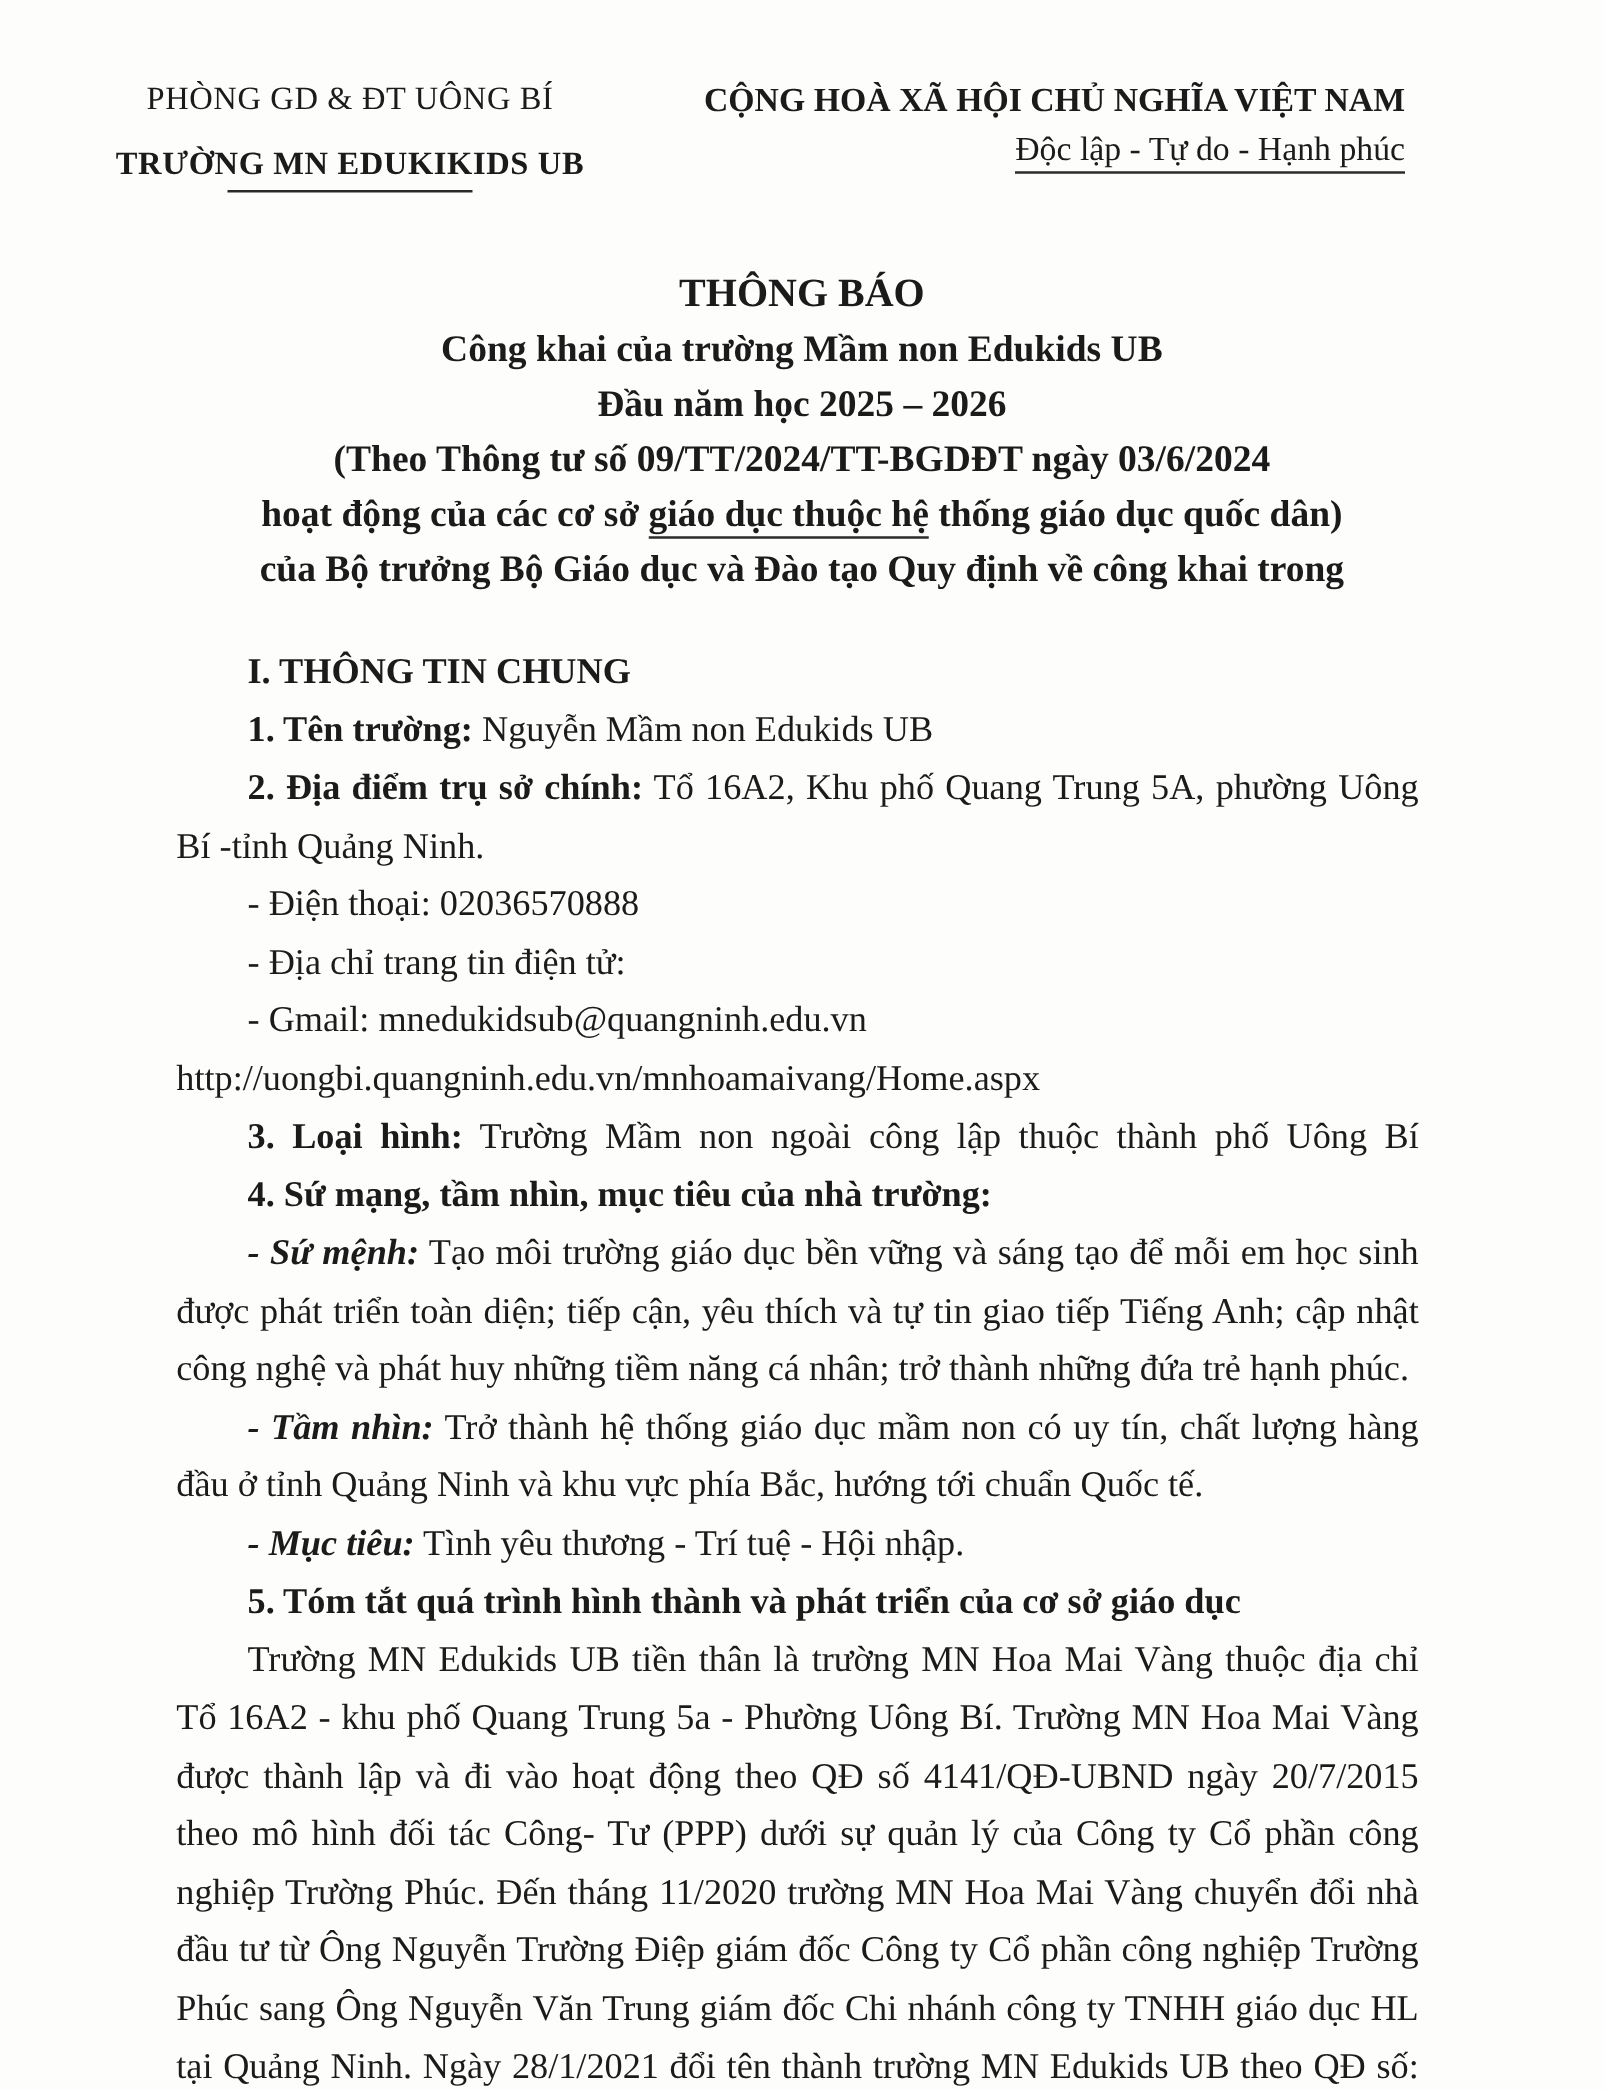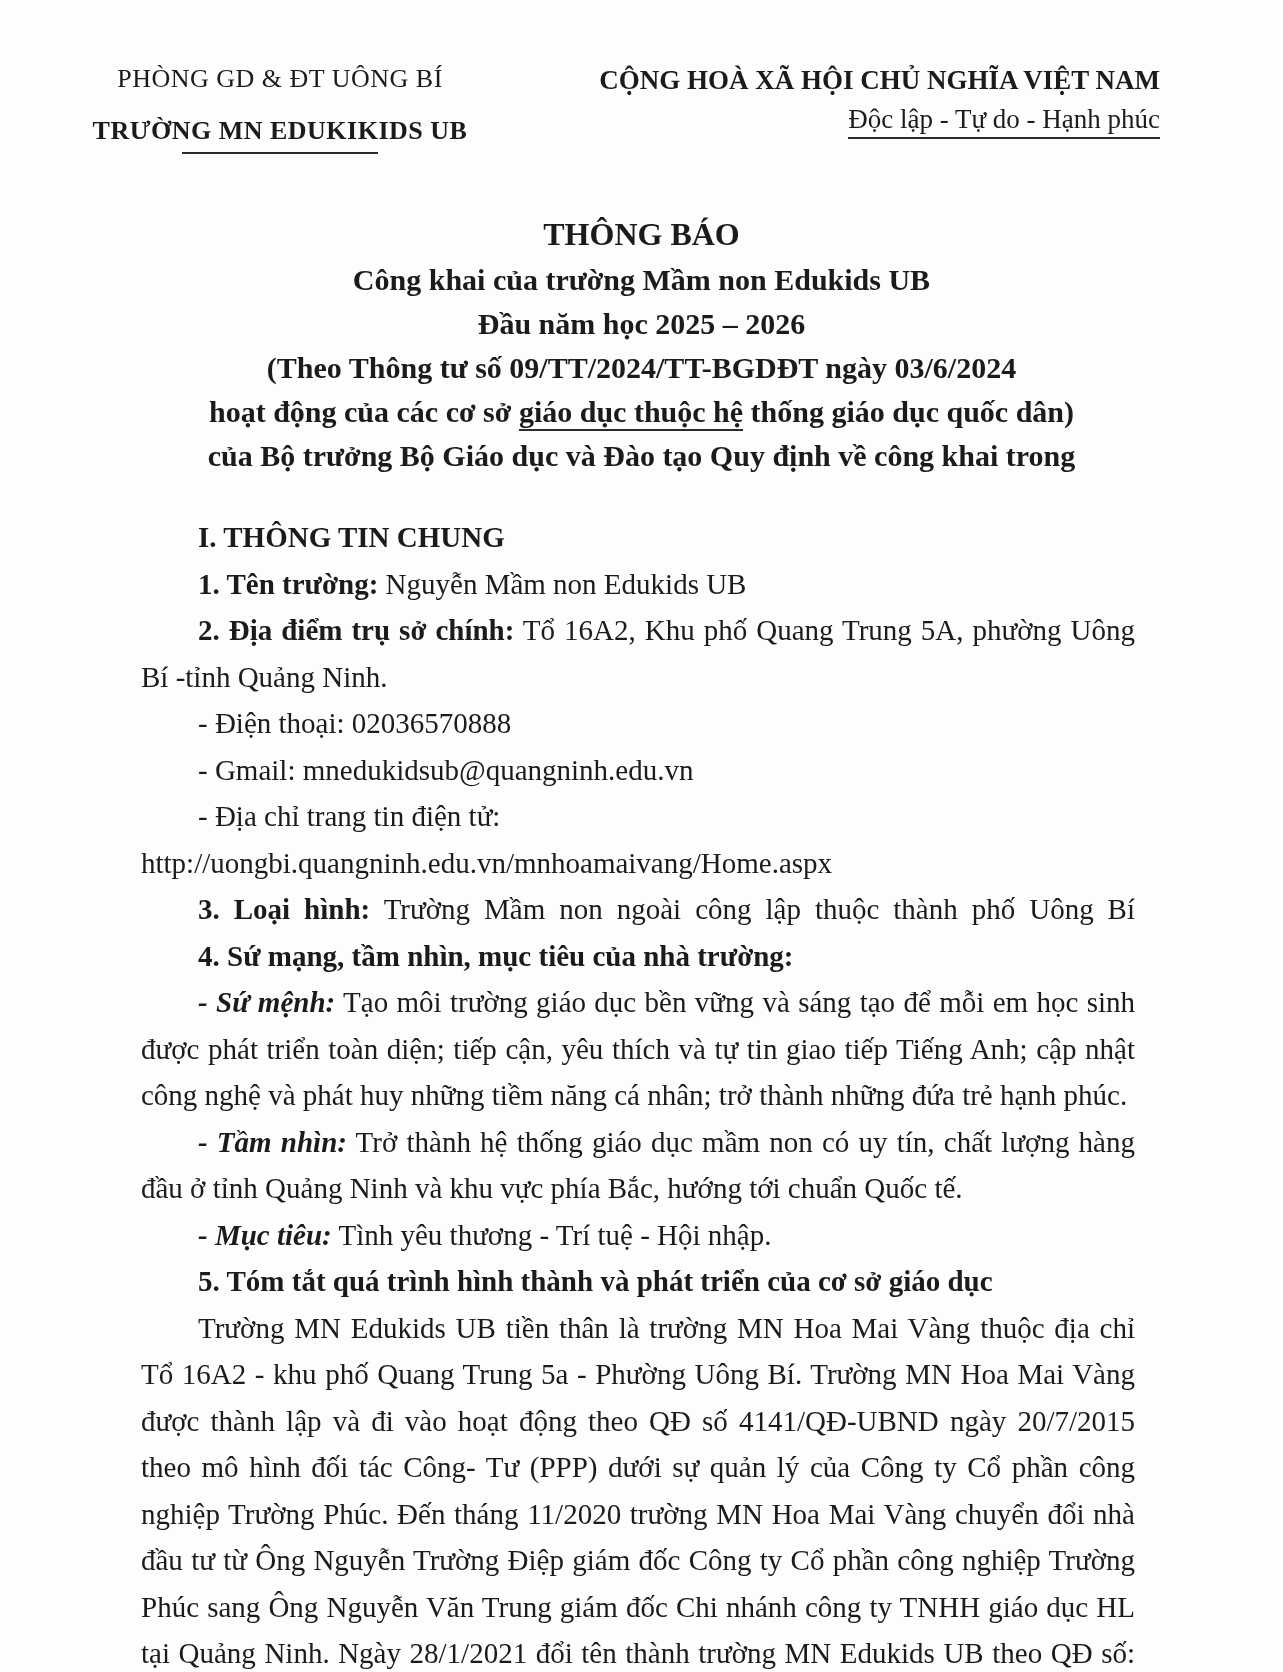--- a/index.html
+++ b/index.html
@@ -12,21 +12,21 @@
     width:1283px;
     height:1672px;
     margin:0 auto;
     background:#fdfdfc;
     color:#1b1b1b;
     box-sizing:border-box;
     padding-top:62px;
     overflow:hidden;
   }
   
-  .hdr { display:flex; align-items:flex-start;gap:36px; }
+  .hdr { display:flex; align-items:flex-start; }
   .hdr-left  { margin-left:84px;  width:392px; text-align:center; }
   .hdr-left .l1 { font-size:26px; line-height:34px; letter-spacing:.5px; }
   .hdr-left .l2 { font-size:26px; line-height:34px; font-weight:bold; margin-top:18px; letter-spacing:.5px; }
   .hdr-left .rule { width:196px; border-bottom:2px solid #2b2b2b; margin:4px auto 0; }
   .hdr-right { margin-left:62px; width:586px; text-align:right; }
   .hdr-right .l1 { font-size:27px; line-height:36px; font-weight:bold; }
   .hdr-right .l2 { font-size:27px; line-height:34px; font-weight:normal; margin-top:4px; }
   .hdr-right .l2 span { border-bottom:2px solid #2b2b2b; padding-bottom:3px; }
   
   .title-block { margin-top:56px; text-align:center; font-weight:bold; }
@@ -76,23 +76,23 @@
   <div class="doc-body">
 
     <p class="ind bold">I. THÔNG TIN CHUNG</p>
 
     <p class="ind"><span class="bold">1. Tên trường:</span><span> Nguyễn Mầm non Edukids UB</span></p>
 
     <p class="ind"><span class="bold">2. Địa điểm trụ sở chính:</span><span> Tổ 16A2, Khu phố Quang Trung 5A, phường Uông Bí -tỉnh Quảng Ninh.</span></p>
 
     <p class="ind gap-s">- Điện thoại: 02036570888</p>
 
+    <p class="ind gap-s">- Địa chỉ trang tin điện tử:</p>
+
     <p class="ind gap-s">- Gmail: mnedukidsub@quangninh.edu.vn</p>
-
-    <p class="ind gap-s">- Địa chỉ trang tin điện tử:</p>
 
     <p>http://uongbi.quangninh.edu.vn/mnhoamaivang/Home.aspx</p>
 
     <p class="ind stretch"><span class="bold">3. Loại hình:</span><span> Trường Mầm non ngoài công lập thuộc thành phố Uông Bí</span></p>
 
     <p class="ind bold">4. Sứ mạng, tầm nhìn, mục tiêu của nhà trường:</p>
 
     <p class="ind gap-s"><span class="bi">- Sứ mệnh:</span><span> Tạo môi trường giáo dục bền vững và sáng tạo để mỗi em học sinh được phát triển toàn diện; tiếp cận, yêu thích và tự tin giao tiếp Tiếng Anh; cập nhật công nghệ và phát huy những tiềm năng cá nhân; trở thành những đứa trẻ hạnh phúc.</span></p>
 
     <p class="ind"><span class="bi">- Tầm nhìn:</span><span> Trở thành hệ thống giáo dục mầm non có uy tín, chất lượng hàng đầu ở tỉnh Quảng Ninh và khu vực phía Bắc, hướng tới chuẩn Quốc tế.</span></p>

